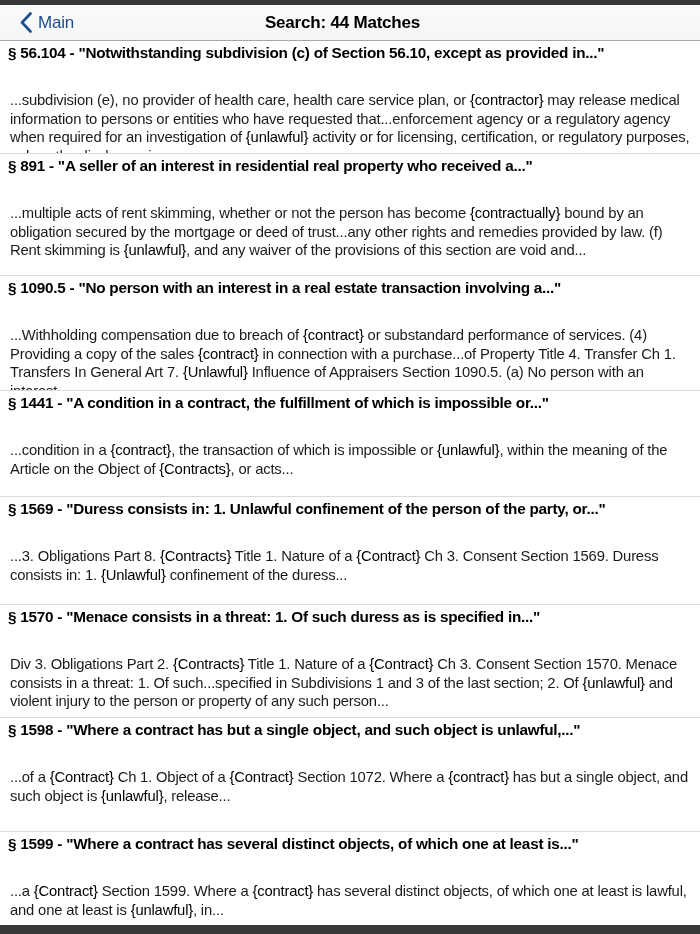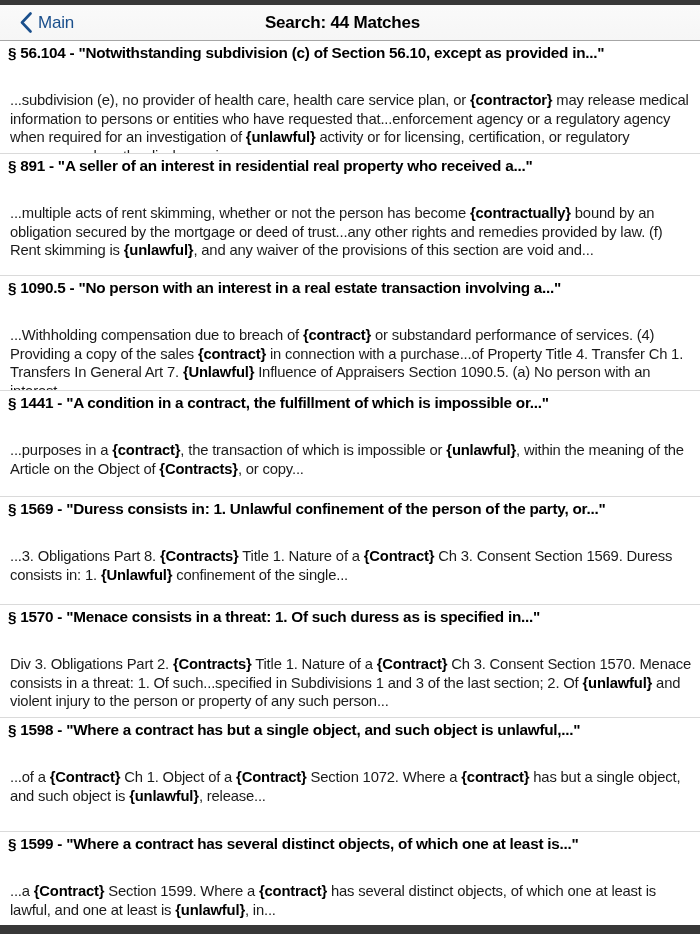--- a/index.html
+++ b/index.html
@@ -47,21 +47,21 @@
   .result-header {
     padding: 3px 8px 0 8px;
     font-size: 15.3px; font-weight: bold; color: #000;
     letter-spacing: -0.25px; line-height: 18px; white-space: nowrap;
   }
   .result-snippet {
     margin: 29px 8px 0 10px;
     font-size: 14.8px; color: #1a1a1a;
     letter-spacing: -0.18px; line-height: 18.6px;
   }
-  .result-snippet .match-term { font-weight: bold; color: #000; }
+  .result-snippet .match-term { font-weight: normal; color: #000; }
 </style>
 </head>
 <body>
 
 <div class="screen">
 
   <div class="edge-bar top"></div>
 
   <div class="navbar">
     <button class="back-button">
@@ -86,26 +86,26 @@
     <div class="result-snippet"><span>...multiple acts of rent skimming, whether or not the person has become </span><span class="match-term">{contractually}</span><span> bound by an obligation secured by the mortgage or deed of trust...any other rights and remedies provided by law. (f) Rent skimming is </span><span class="match-term">{unlawful}</span><span>, and any waiver of the provisions of this section are void and...</span></div>
   </div>
 
   <div class="result-row">
     <div class="result-header">§ 1090.5 - "No person with an interest in a real estate transaction involving a..."</div>
     <div class="result-snippet"><span>...Withholding compensation due to breach of </span><span class="match-term">{contract}</span><span> or substandard performance of services. (4) Providing a copy of the sales </span><span class="match-term">{contract}</span><span> in connection with a purchase...of Property Title 4. Transfer Ch 1. Transfers In General Art 7. </span><span class="match-term">{Unlawful}</span><span> Influence of Appraisers Section 1090.5. (a) No person with an interest...</span></div>
   </div>
 
   <div class="result-row">
     <div class="result-header">§ 1441 - "A condition in a contract, the fulfillment of which is impossible or..."</div>
-    <div class="result-snippet"><span>...purposes in a </span><span class="match-term">{contract}</span><span>, the transaction of which is impossible or </span><span class="match-term">{unlawful}</span><span>, within the meaning of the Article on the Object of </span><span class="match-term">{Contracts}</span><span>, or copy...</span></div>
+    <div class="result-snippet"><span>...condition in a </span><span class="match-term">{contract}</span><span>, the transaction of which is impossible or </span><span class="match-term">{unlawful}</span><span>, within the meaning of the Article on the Object of </span><span class="match-term">{Contracts}</span><span>, or acts...</span></div>
   </div>
 
   <div class="result-row">
     <div class="result-header">§ 1569 - "Duress consists in: 1. Unlawful confinement of the person of the party, or..."</div>
-    <div class="result-snippet"><span>...3. Obligations Part 8. </span><span class="match-term">{Contracts}</span><span> Title 1. Nature of a </span><span class="match-term">{Contract}</span><span> Ch 3. Consent Section 1569. Duress consists in: 1. </span><span class="match-term">{Unlawful}</span><span> confinement of the single...</span></div>
+    <div class="result-snippet"><span>...3. Obligations Part 8. </span><span class="match-term">{Contracts}</span><span> Title 1. Nature of a </span><span class="match-term">{Contract}</span><span> Ch 3. Consent Section 1569. Duress consists in: 1. </span><span class="match-term">{Unlawful}</span><span> confinement of the duress...</span></div>
   </div>
 
   <div class="result-row">
     <div class="result-header">§ 1570 - "Menace consists in a threat: 1. Of such duress as is specified in..."</div>
     <div class="result-snippet"><span>Div 3. Obligations Part 2. </span><span class="match-term">{Contracts}</span><span> Title 1. Nature of a </span><span class="match-term">{Contract}</span><span> Ch 3. Consent Section 1570. Menace consists in a threat: 1. Of such...specified in Subdivisions 1 and 3 of the last section; 2. Of </span><span class="match-term">{unlawful}</span><span> and violent injury to the person or property of any such person...</span></div>
   </div>
 
   <div class="result-row">
     <div class="result-header">§ 1598 - "Where a contract has but a single object, and such object is unlawful,..."</div>
     <div class="result-snippet"><span>...of a </span><span class="match-term">{Contract}</span><span> Ch 1. Object of a </span><span class="match-term">{Contract}</span><span> Section 1072. Where a </span><span class="match-term">{contract}</span><span> has but a single object, and such object is </span><span class="match-term">{unlawful}</span><span>, release...</span></div>

